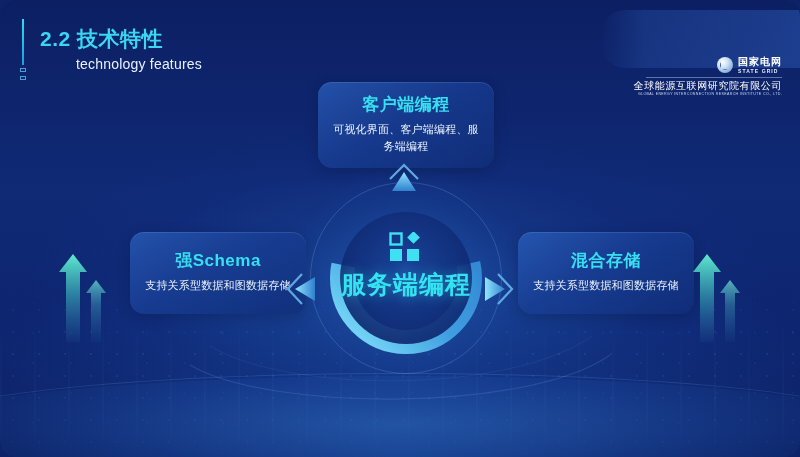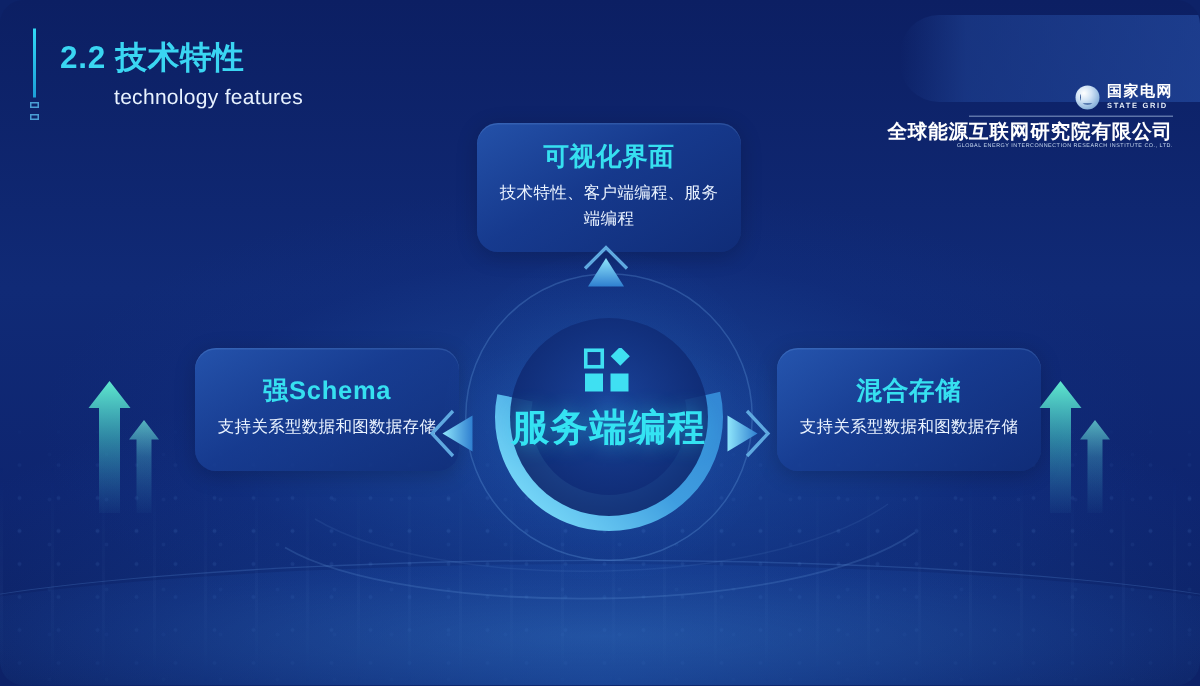--- a/index.html
+++ b/index.html
@@ -100,21 +100,21 @@
     border-radius:50%;
     background:
       linear-gradient(90deg, rgba(30,70,140,0.85) 0 1px, rgba(0,0,0,0) 1px 100%),
       linear-gradient(0deg, rgba(30,70,140,0.6) 0 1px, rgba(0,0,0,0) 1px 100%);
     background-position: center center;
     background-repeat:no-repeat;
   }
   .logo-cn { font-size:10px; font-weight:bold; color:#ffffff; letter-spacing:1px; line-height:1.05; }
   .logo-en { font-size:5px; font-weight:bold; color:#e3ecf8; letter-spacing:1.1px; line-height:1.2; }
   .logo-rule { width:136px; height:1px; background:rgba(190,215,245,0.45); margin:3px 0 2px; }
-  .logo-sub-cn { font-size:13px; font-weight:bold; color:#ffffff; letter-spacing:0.6px; line-height:1.2; }
+  .logo-sub-cn { font-size:10px; font-weight:normal; color:#ffffff; letter-spacing:0.6px; line-height:1.2; }
   .logo-sub-en { font-size:3.6px; color:#c9dbf2; letter-spacing:0.35px; line-height:1.3; white-space:nowrap; }
 
   
   .card {
     position:absolute;
     border-radius:14px;
     background:linear-gradient(150deg, rgba(42,94,186,0.78) 0%, rgba(24,62,148,0.80) 45%, rgba(16,45,120,0.82) 100%);
     box-shadow: inset 0 1px 0 rgba(150,200,255,0.16), 0 3px 14px rgba(0,0,0,0.18);
     text-align:center;
     padding:12px 14px 14px;
@@ -207,22 +207,22 @@
         <span class="logo-cn" style="display:block">国家电网</span>
         <span class="logo-en" style="display:block">STATE GRID</span>
       </span>
     </div>
     <div class="logo-rule"></div>
     <div class="logo-sub-cn">全球能源互联网研究院有限公司</div>
     <div class="logo-sub-en">GLOBAL ENERGY INTERCONNECTION RESEARCH INSTITUTE CO., LTD.</div>
   </div>
 
   <div class="card" id="card-top">
-    <div class="card-title">可视化界面</div>
-    <div class="card-desc">技术特性、客户端编程、服务端编程</div>
+    <div class="card-title">客户端编程</div>
+    <div class="card-desc">可视化界面、客户端编程、服务端编程</div>
   </div>
 
   <div class="card" id="card-left">
     <div class="card-title">强Schema</div>
     <div class="card-desc">支持关系型数据和图数据存储</div>
   </div>
 
   <div class="card" id="card-right">
     <div class="card-title">混合存储</div>
     <div class="card-desc">支持关系型数据和图数据存储</div>

